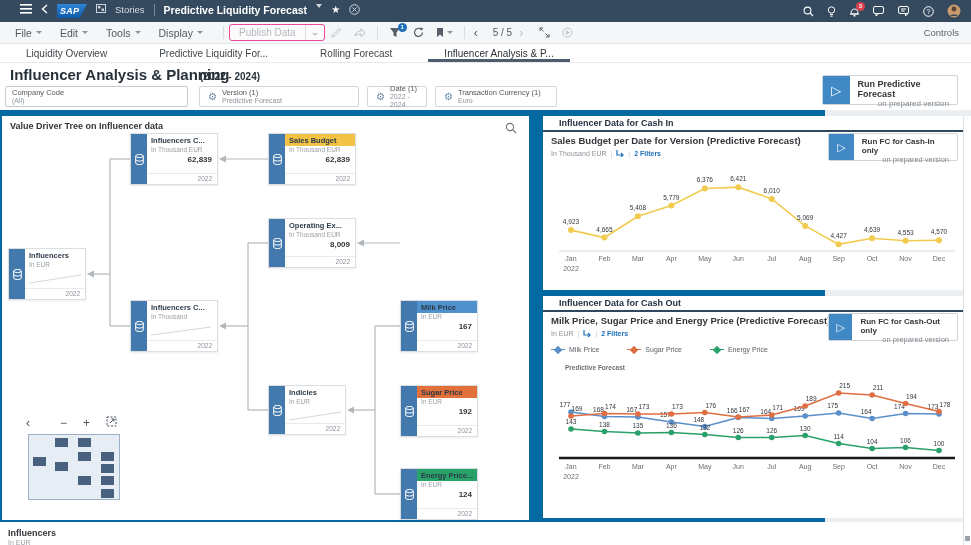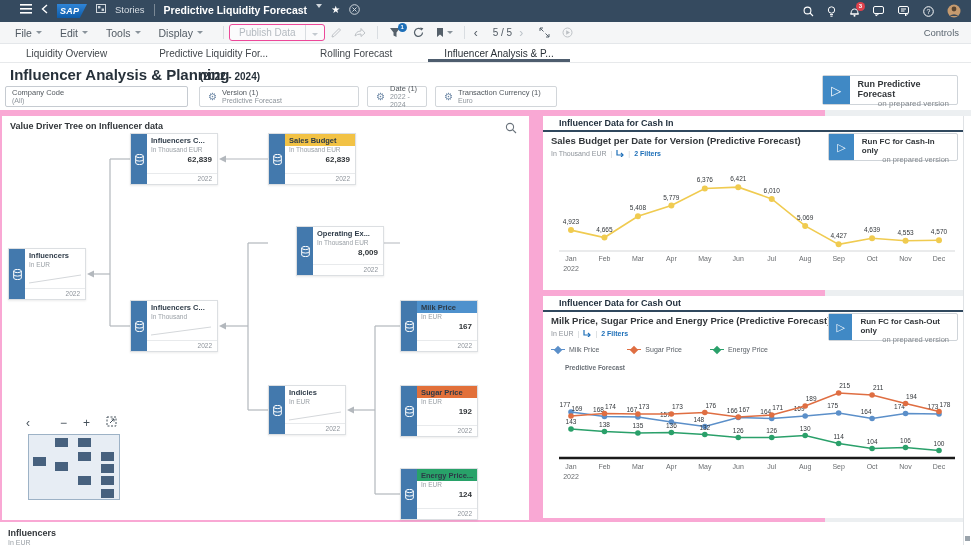--- a/index.html
+++ b/index.html
@@ -55,21 +55,21 @@
   .run-btn .play { background:#4089c5; color:#fff; display:flex; align-items:center; justify-content:center; }
   .run-btn .rb-tx { padding:3px 8px; }
   .run-btn .rb-t1 { font-weight:bold; color:#32363a; }
   .run-btn .rb-t2 { color:#83888d;text-align:right; }
   #run-main { left:822px; top:12px; width:136px; height:30px; }
   #run-main .play { width:30px; font-size:13px; }
   #run-main .rb-t1 { font-size:9px; }
   #run-main .rb-t2 { font-size:8px; }
 
   
-  #content { position:absolute; left:0; top:110px; width:825px; height:435px; background:#f9a8d4; }
+  #content { position:absolute; left:0; top:110px; width:825px; height:435px; background:#0369a1; }
   .panel { position:absolute; background:#fff; }
 
   
   #tree-panel { left:2px; top:6px; width:527px; height:404px; }
   #tree-title { position:absolute; left:8px; top:5px; font-size:9px; font-weight:bold; color:#32363a; }
   #tree-search { position:absolute; right:12px; top:4px; }
   #tree-lines { position:absolute; left:0; top:0; }
   .vdt-node { position:absolute; display:flex; background:#fff; border:1px solid #dcdfe2; box-shadow:0 1px 2px rgba(0,0,0,.08); cursor:pointer; }
   .vdt-side { width:16px; background:#4379ad; display:flex; align-items:center; justify-content:center; flex:none; }
   .vdt-body { flex:1; display:flex; flex-direction:column; overflow:hidden; }
@@ -413,21 +413,21 @@
           </svg>
         </div>
       <div class="vdt-body">
           <div class="vdt-title hdr" style="background: rgb(242, 194, 69); color: rgb(44, 58, 71);">Sales Budget</div>
           <div class="vdt-unit">In Thousand EUR</div>
           <div class="vdt-value">62,839</div>
           <div class="vdt-year">2022</div>
         </div>
     </div>
 
-    <div class="vdt-node" style="left:266px;top:110px;width:88px;height:50px;margin-left:28px;">
+    <div class="vdt-node" style="left:266px;top:102px;width:88px;height:50px;">
       <div class="vdt-side">
           <svg width="9" height="11">
             <ellipse cx="4.5" cy="2" rx="3.8" ry="1.6" fill="none" stroke="#fff"></ellipse>
             <path d="M0.7 2 L0.7 9 A3.8 1.6 0 0 0 8.3 9 L8.3 2" fill="none" stroke="#fff"></path>
             <path d="M0.7 5.5 A3.8 1.6 0 0 0 8.3 5.5" fill="none" stroke="#fff"></path>
           </svg>
         </div>
       <div class="vdt-body">
           <div class="vdt-title">Operating Ex...</div>
           <div class="vdt-unit">In Thousand EUR</div>

